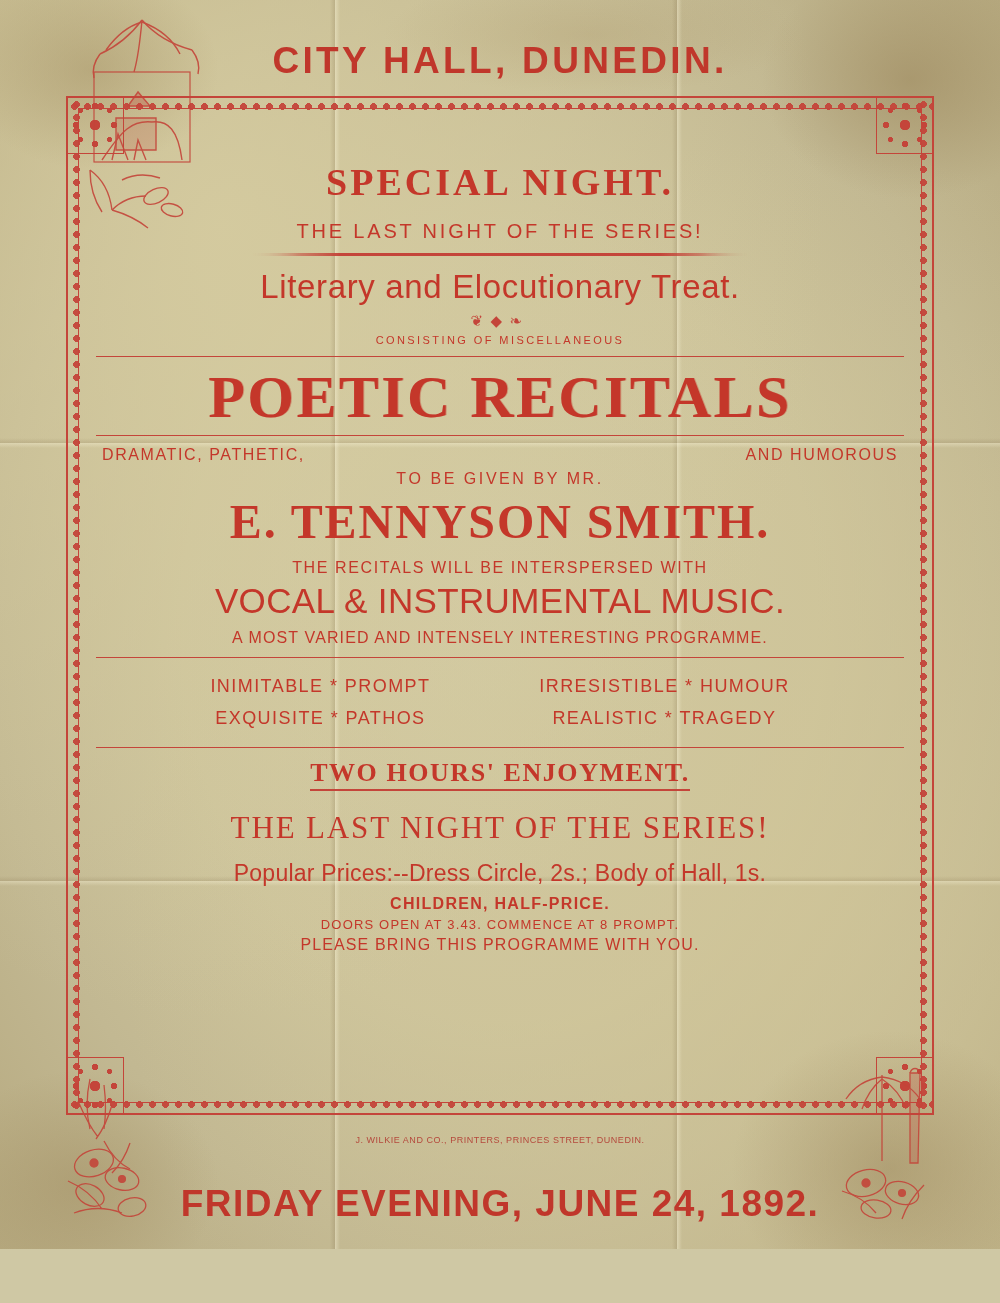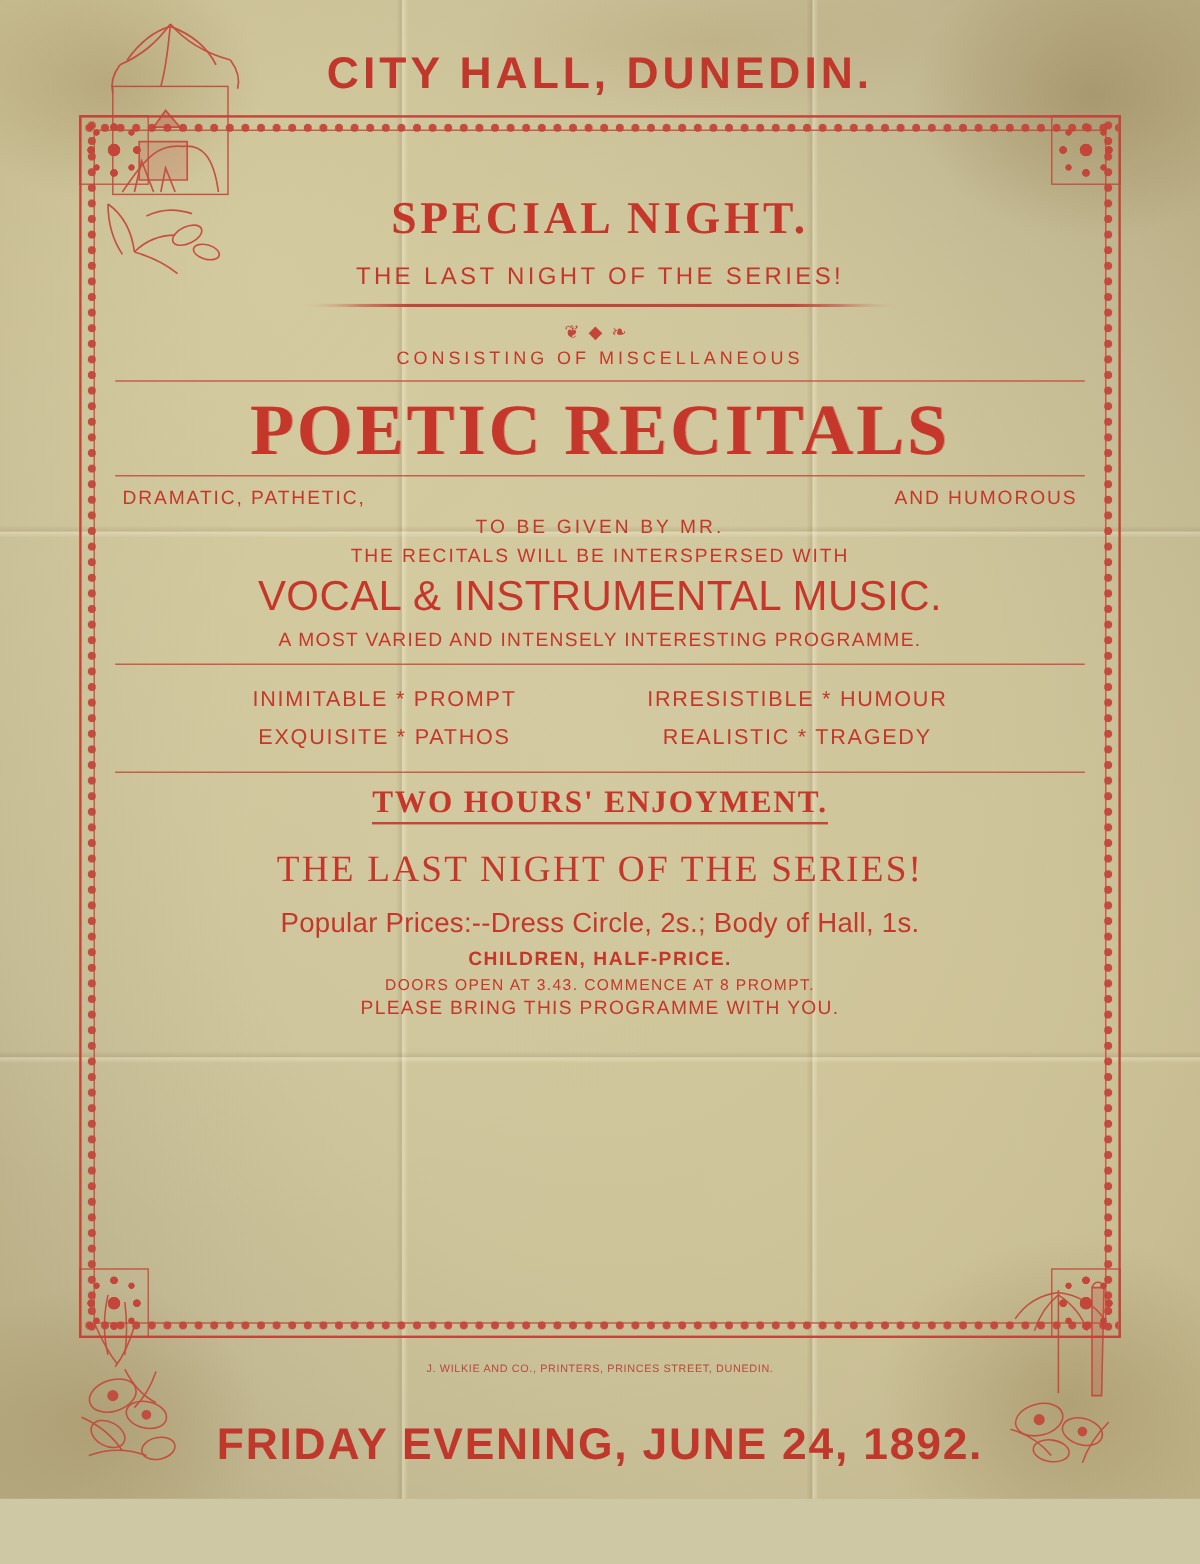--- a/index.html
+++ b/index.html
@@ -109,21 +109,21 @@
     font-size:33px;letter-spacing:.02em;margin:12px 0 6px 0;
   }
   .wheat{
     font-size:15px;letter-spacing:.5em;color:#c4453a;margin:2px 0 4px 0;
   }
   .popular{
     font-family:"Liberation Sans", sans-serif;
     font-size:44px;letter-spacing:.01em;margin:6px 0 2px 0;
   }
   .consist{
-    font-size:15px;letter-spacing:.22em;margin:4px 0 10px 0;
+    font-size:11px;letter-spacing:.22em;margin:4px 0 10px 0;
   }
   .recitals-box{
     border-top:1px solid #c4453a;border-bottom:1px solid #c4453a;
     padding:10px 0 8px 0;margin:6px 0 6px 0;
     position:relative;
   }
   .recitals{
     font-family:"Liberation Serif", serif;font-weight:bold;
     font-size:60px;letter-spacing:.04em;line-height:1;
     text-shadow:1px 0 0 rgba(196,55,42,.35);
@@ -274,35 +274,37 @@
     </svg>
   </div>
 
   <div class="content">
 
     <div class="special">SPECIAL NIGHT.</div>
 
     <div class="lastnight1">THE LAST NIGHT OF THE SERIES!</div>
     <div class="rule-orn"></div>
 
+    <div class="treat">Literary and Elocutionary Treat.</div>
 
     <div class="wheat">❦◆❧</div>
 
     <div class="consist">CONSISTING OF MISCELLANEOUS</div>
 
     <div class="recitals-box">
       <div class="recitals">POETIC RECITALS</div>
     </div>
 
     <div class="dph">
       <span>DRAMATIC, PATHETIC,</span>
       <span>AND HUMOROUS</span>
     </div>
 
     <div class="given">TO BE GIVEN BY MR.</div>
+    <div class="name">E. TENNYSON SMITH.</div>
 
     <div class="intersperse">THE RECITALS WILL BE INTERSPERSED WITH</div>
     <div class="vocal">VOCAL &amp; INSTRUMENTAL MUSIC.</div>
     <div class="varied">A MOST VARIED AND INTENSELY INTERESTING PROGRAMME.</div>
 
     <div class="qual-box">
       <div class="qual-grid">
         <div class="qcol">
           <div>INIMITABLE * PROMPT</div>
           <div>EXQUISITE * PATHOS</div>

